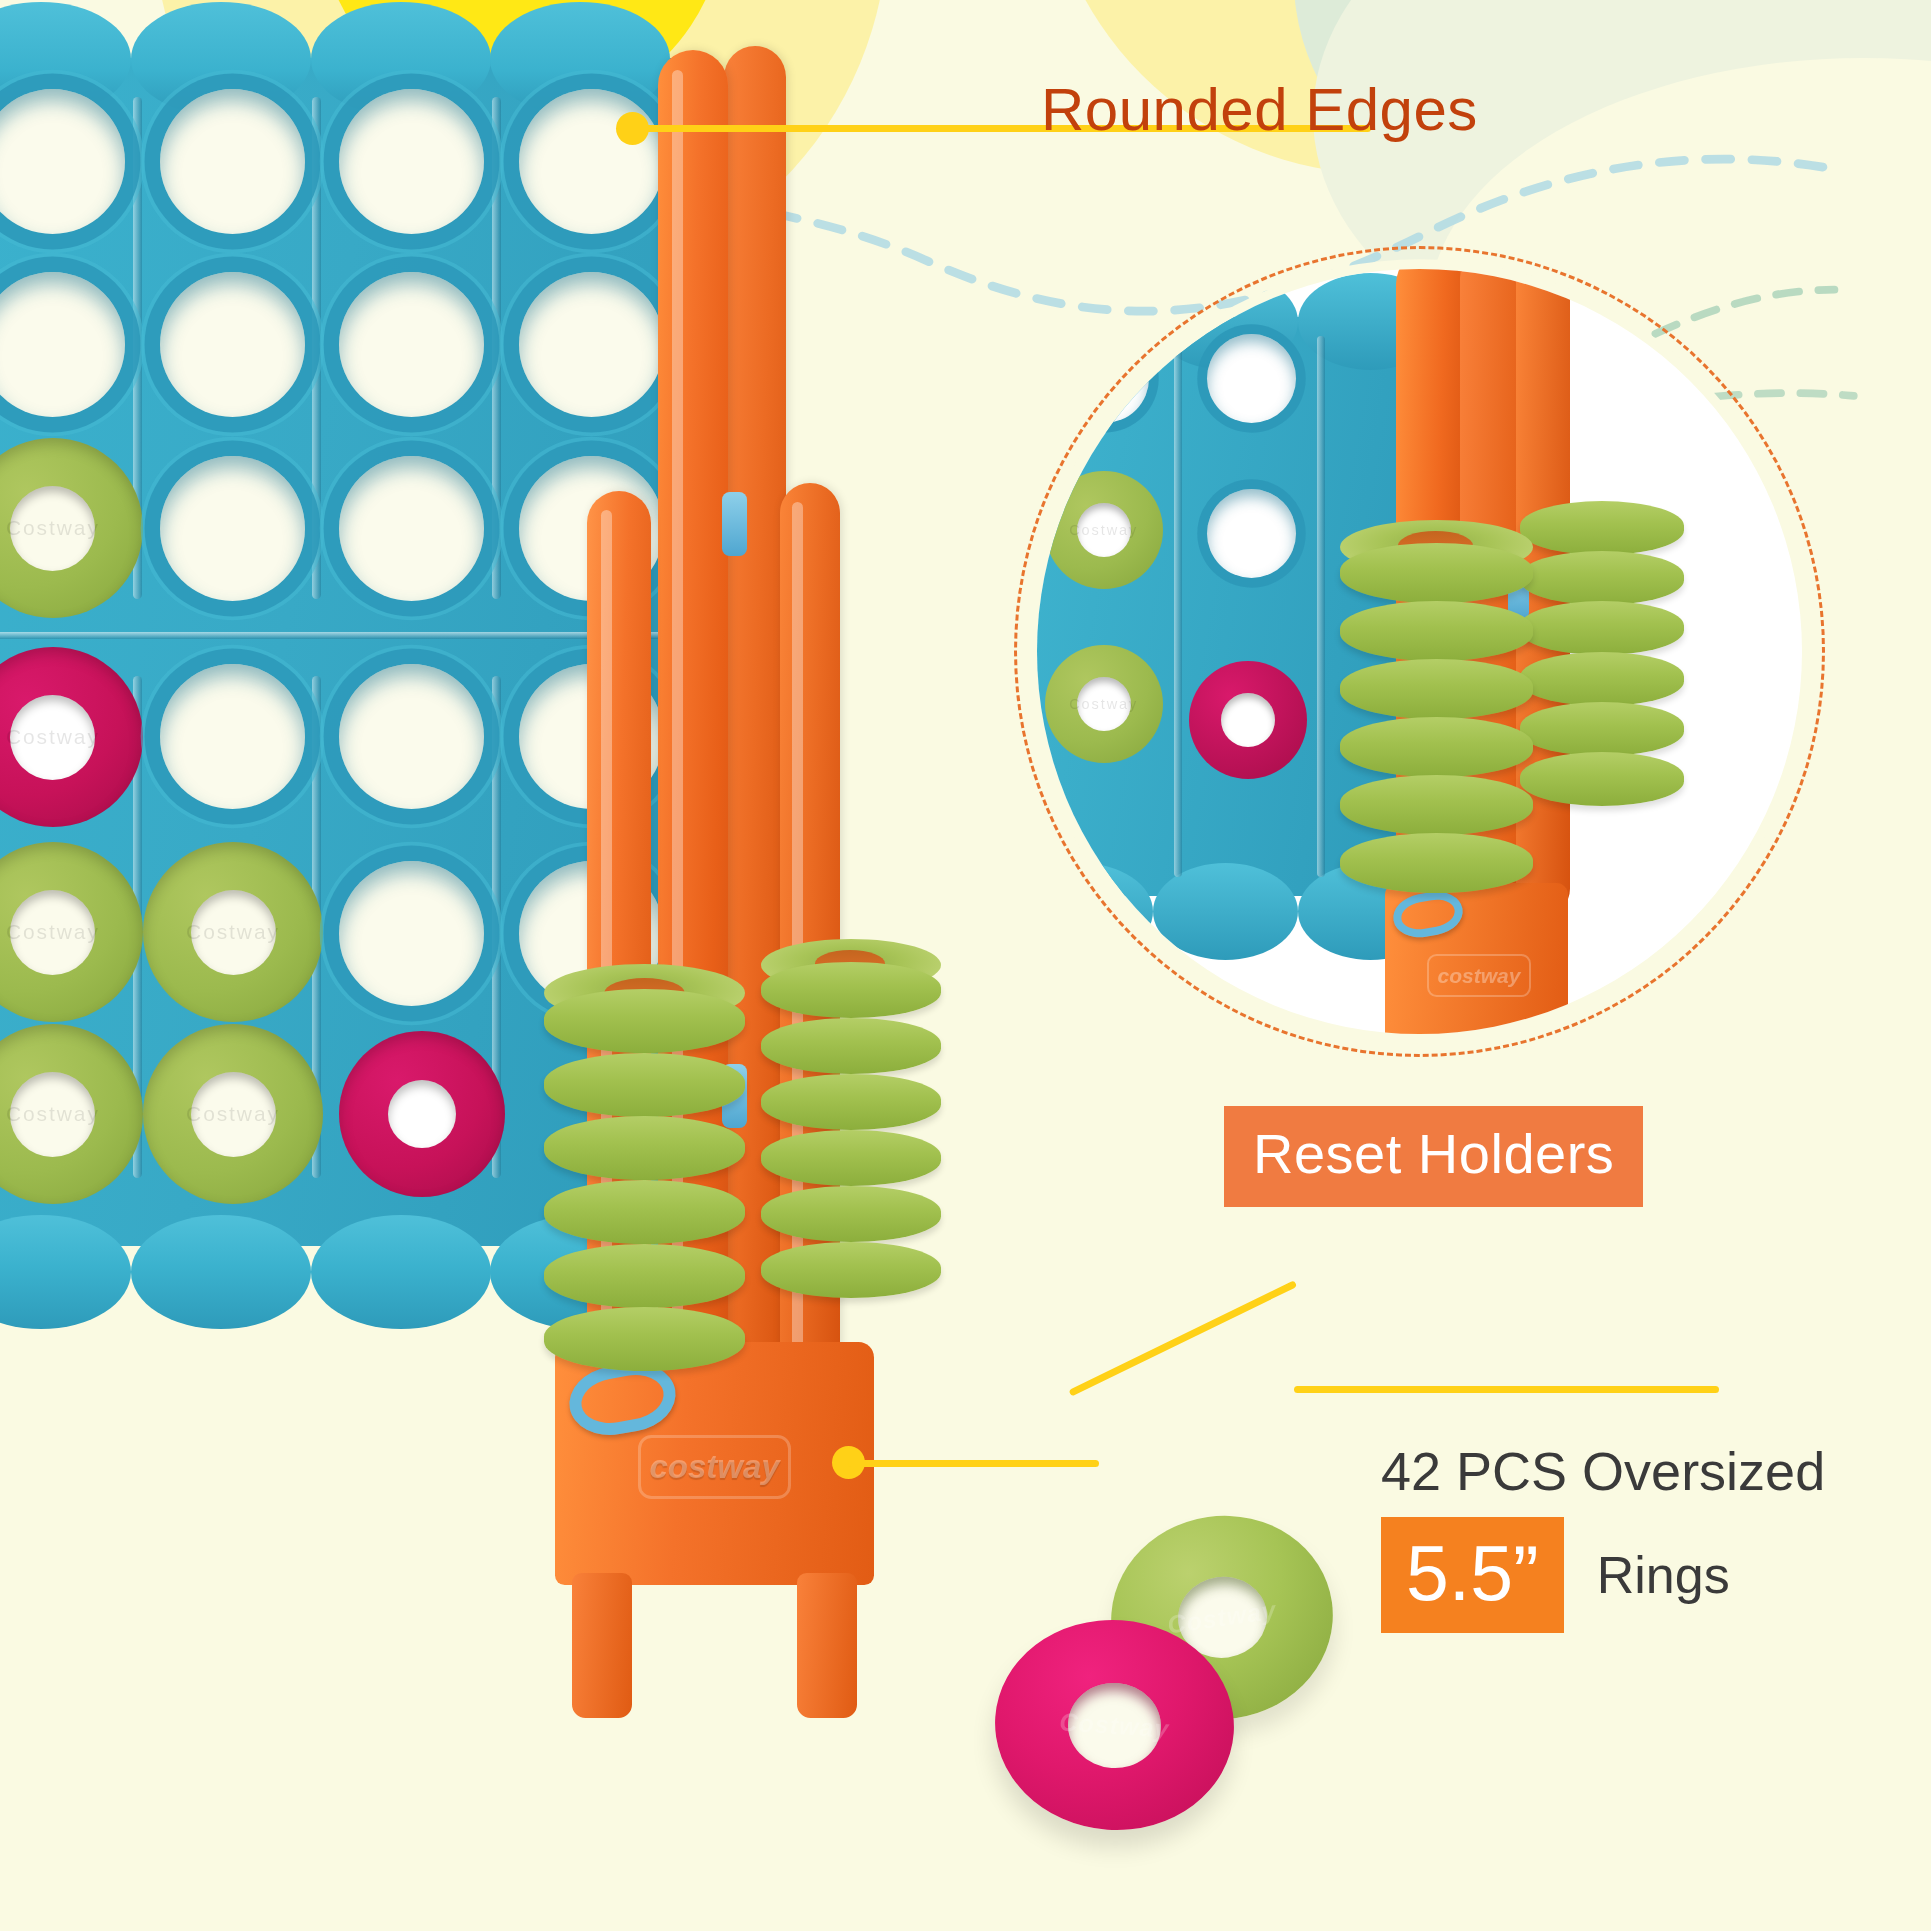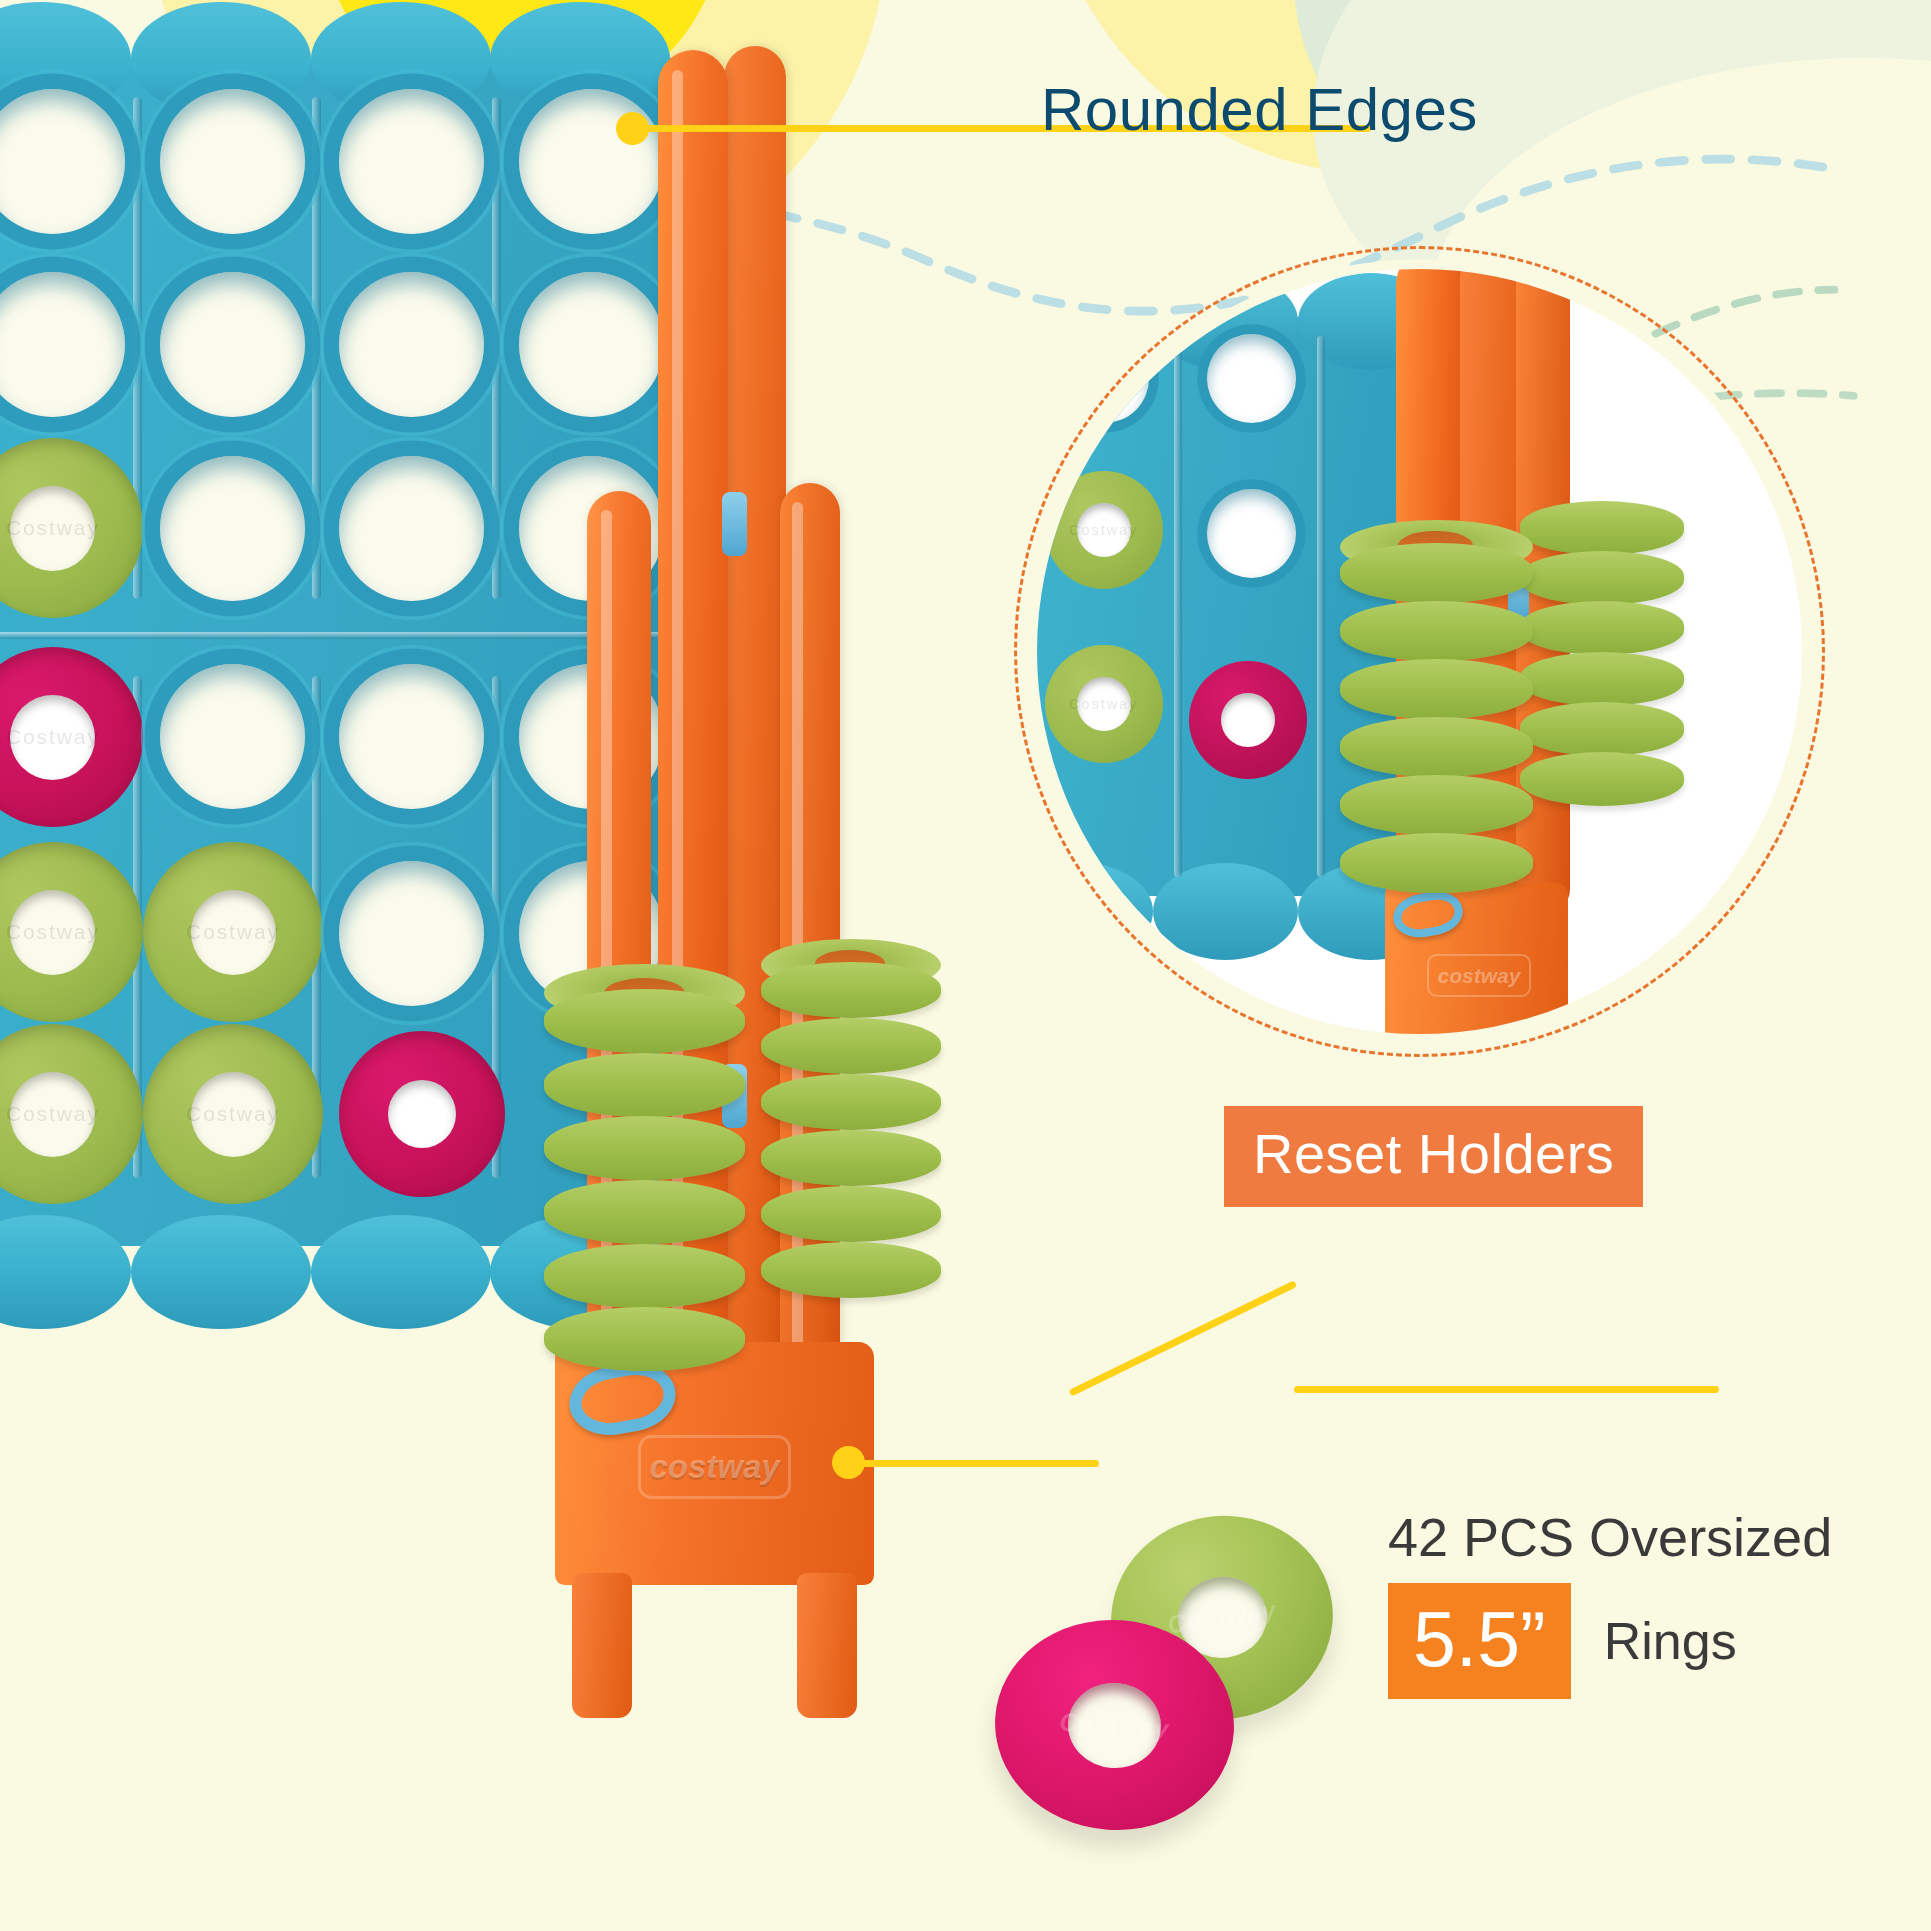--- a/index.html
+++ b/index.html
@@ -224,21 +224,21 @@
   .lr-pink .inner{width:93px;height:85px;border-radius:50%;background:#FBFBEC;box-shadow:inset 0 7.7px 11.6px rgba(110,5,45,.5);}
   .lr-label{
     position:absolute;inset:0;border-radius:50%;
     display:flex;align-items:center;justify-content:center;
     color:rgba(255,255,255,.22);font-size:25px;font-style:italic;font-weight:bold;
     letter-spacing:1px;pointer-events:none;
   }
 
   
   .callout-title{
-    position:absolute;color:#0c4a6e;font-size:60px;font-weight:400;letter-spacing:0.5px;
+    position:absolute;color:#c2410c;font-size:60px;font-weight:400;letter-spacing:0.5px;
     white-space:nowrap;
   }
   #co-rounded{left:1041px;top:75px;}
   #co-reset{left:1255px;top:1308px;}
 
   .dot{
     position:absolute;width:33px;height:33px;border-radius:50%;background:#FFD117;
   }
   #dot-rounded{left:616px;top:112px;}
   #dot-reset{left:832px;top:1446px;}
@@ -251,21 +251,21 @@
     transform:rotate(-26deg);
   }
   #line-reset-h2{left:1294px;top:1386px;width:425px;}
 
   .badge{
     position:absolute;background:#F07B41;color:#FFFFFF;
     font-size:56px;padding:15.4px 29px 21px;letter-spacing:0.5px;white-space:nowrap;
   }
   #badge-ring{left:1224px;top:1106px;}
 
-  .spec{position:absolute;left:1381px;top:1506px;width:521px;margin-left:7px;}
+  .spec{position:absolute;left:1381px;top:1440px;width:521px;}
   .spec-line1{
     color:#3A3A3A;font-size:54px;white-space:nowrap;margin-bottom:15.4px;
   }
   .spec-row{display:flex;align-items:center;gap:33px;}
   .spec-num{
     background:#F5811F;color:#FFFFFF;font-size:77px;line-height:1;
     padding:17.4px 25px 21px;white-space:nowrap;position:relative;
   }
   .spec-unit{color:#3A3A3A;font-size:52px;white-space:nowrap;}
 

